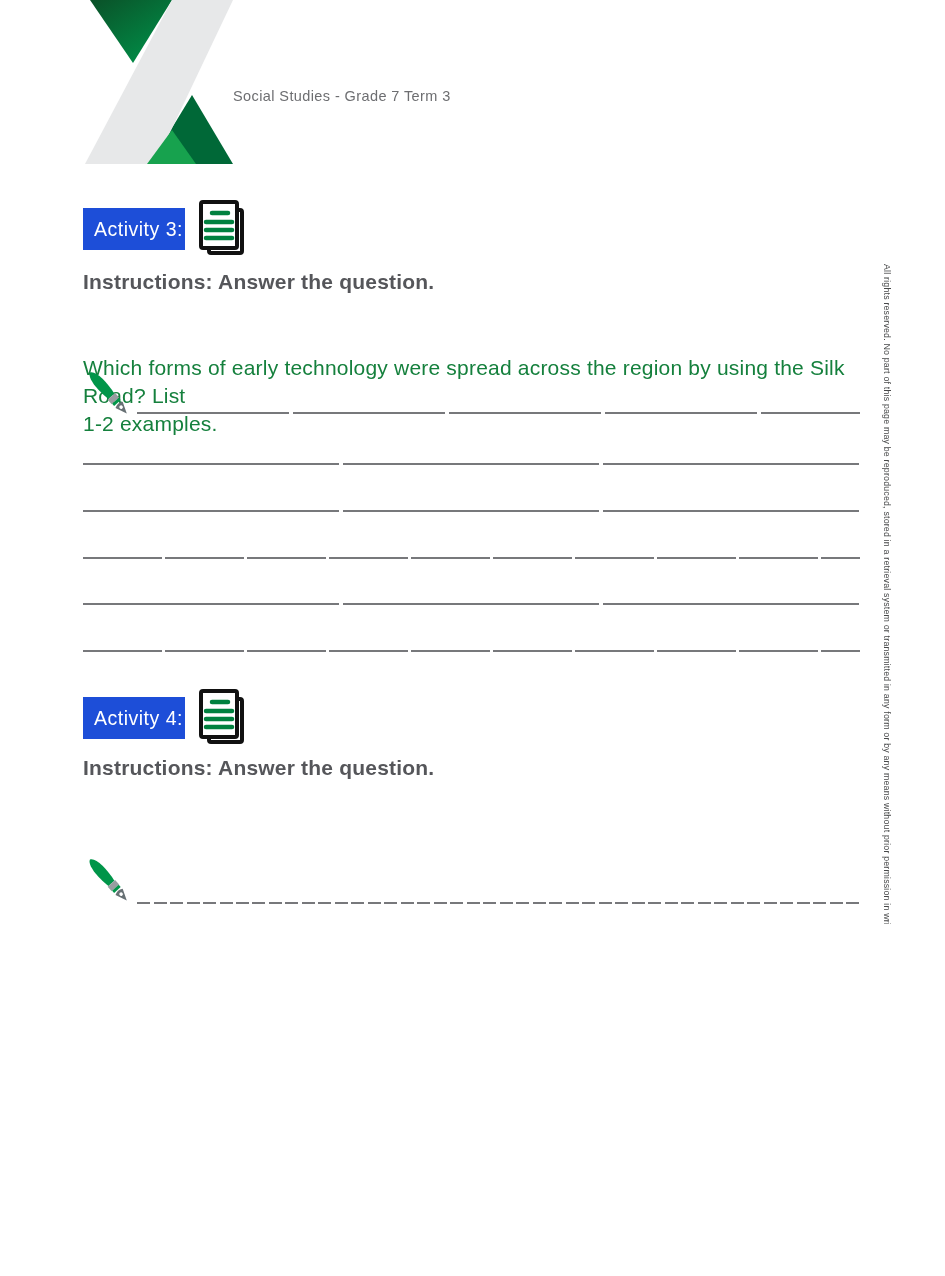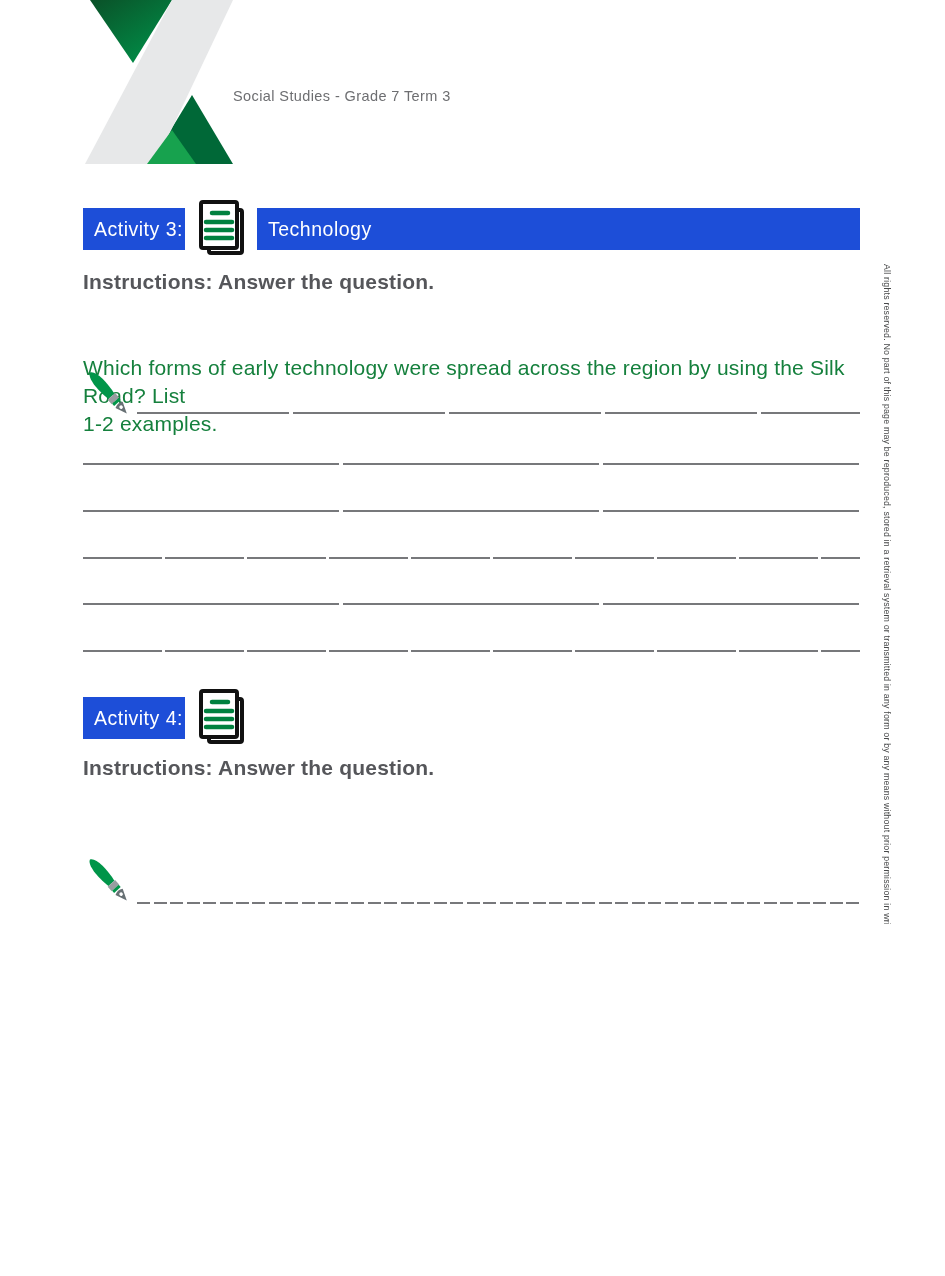--- a/index.html
+++ b/index.html
@@ -93,23 +93,20 @@
     <rect x="14" y="11" width="33" height="43" rx="2" fill="#ffffff" stroke="#111111" stroke-width="4"></rect>
     <rect x="6" y="3" width="36" height="46" rx="2" fill="#ffffff" stroke="#111111" stroke-width="4"></rect>
     <g stroke="#00813f" stroke-width="4.5" stroke-linecap="round">
       <line x1="17" y1="14" x2="33" y2="14"></line>
       <line x1="11" y1="23" x2="37" y2="23"></line>
       <line x1="11" y1="31" x2="37" y2="31"></line>
       <line x1="11" y1="39" x2="37" y2="39"></line>
     </g>
   </svg>
 
-  <div class="bar bar-title" style="top:208px">
-    <span>Technology</span>
-  </div>
 
   <div class="instructions" style="top:270px">Instructions: Answer the question.</div>
 
   <div class="question q3">Which forms of early technology were spread across the region by using the Silk Road? List
 1-2 examples.</div>
 
   <svg class="pen" style="top:367px" viewBox="0 0 56 50">
     <g transform="translate(2,10) rotate(-42 10 0)">
       <path d="M10,-6 C15.5,-4 16.5,12 14,26 L6,26 C3.5,12 4.5,-4 10,-6 Z" fill="#009549"></path>
       <rect x="5" y="26" width="10" height="6" fill="#979da0"></rect>

